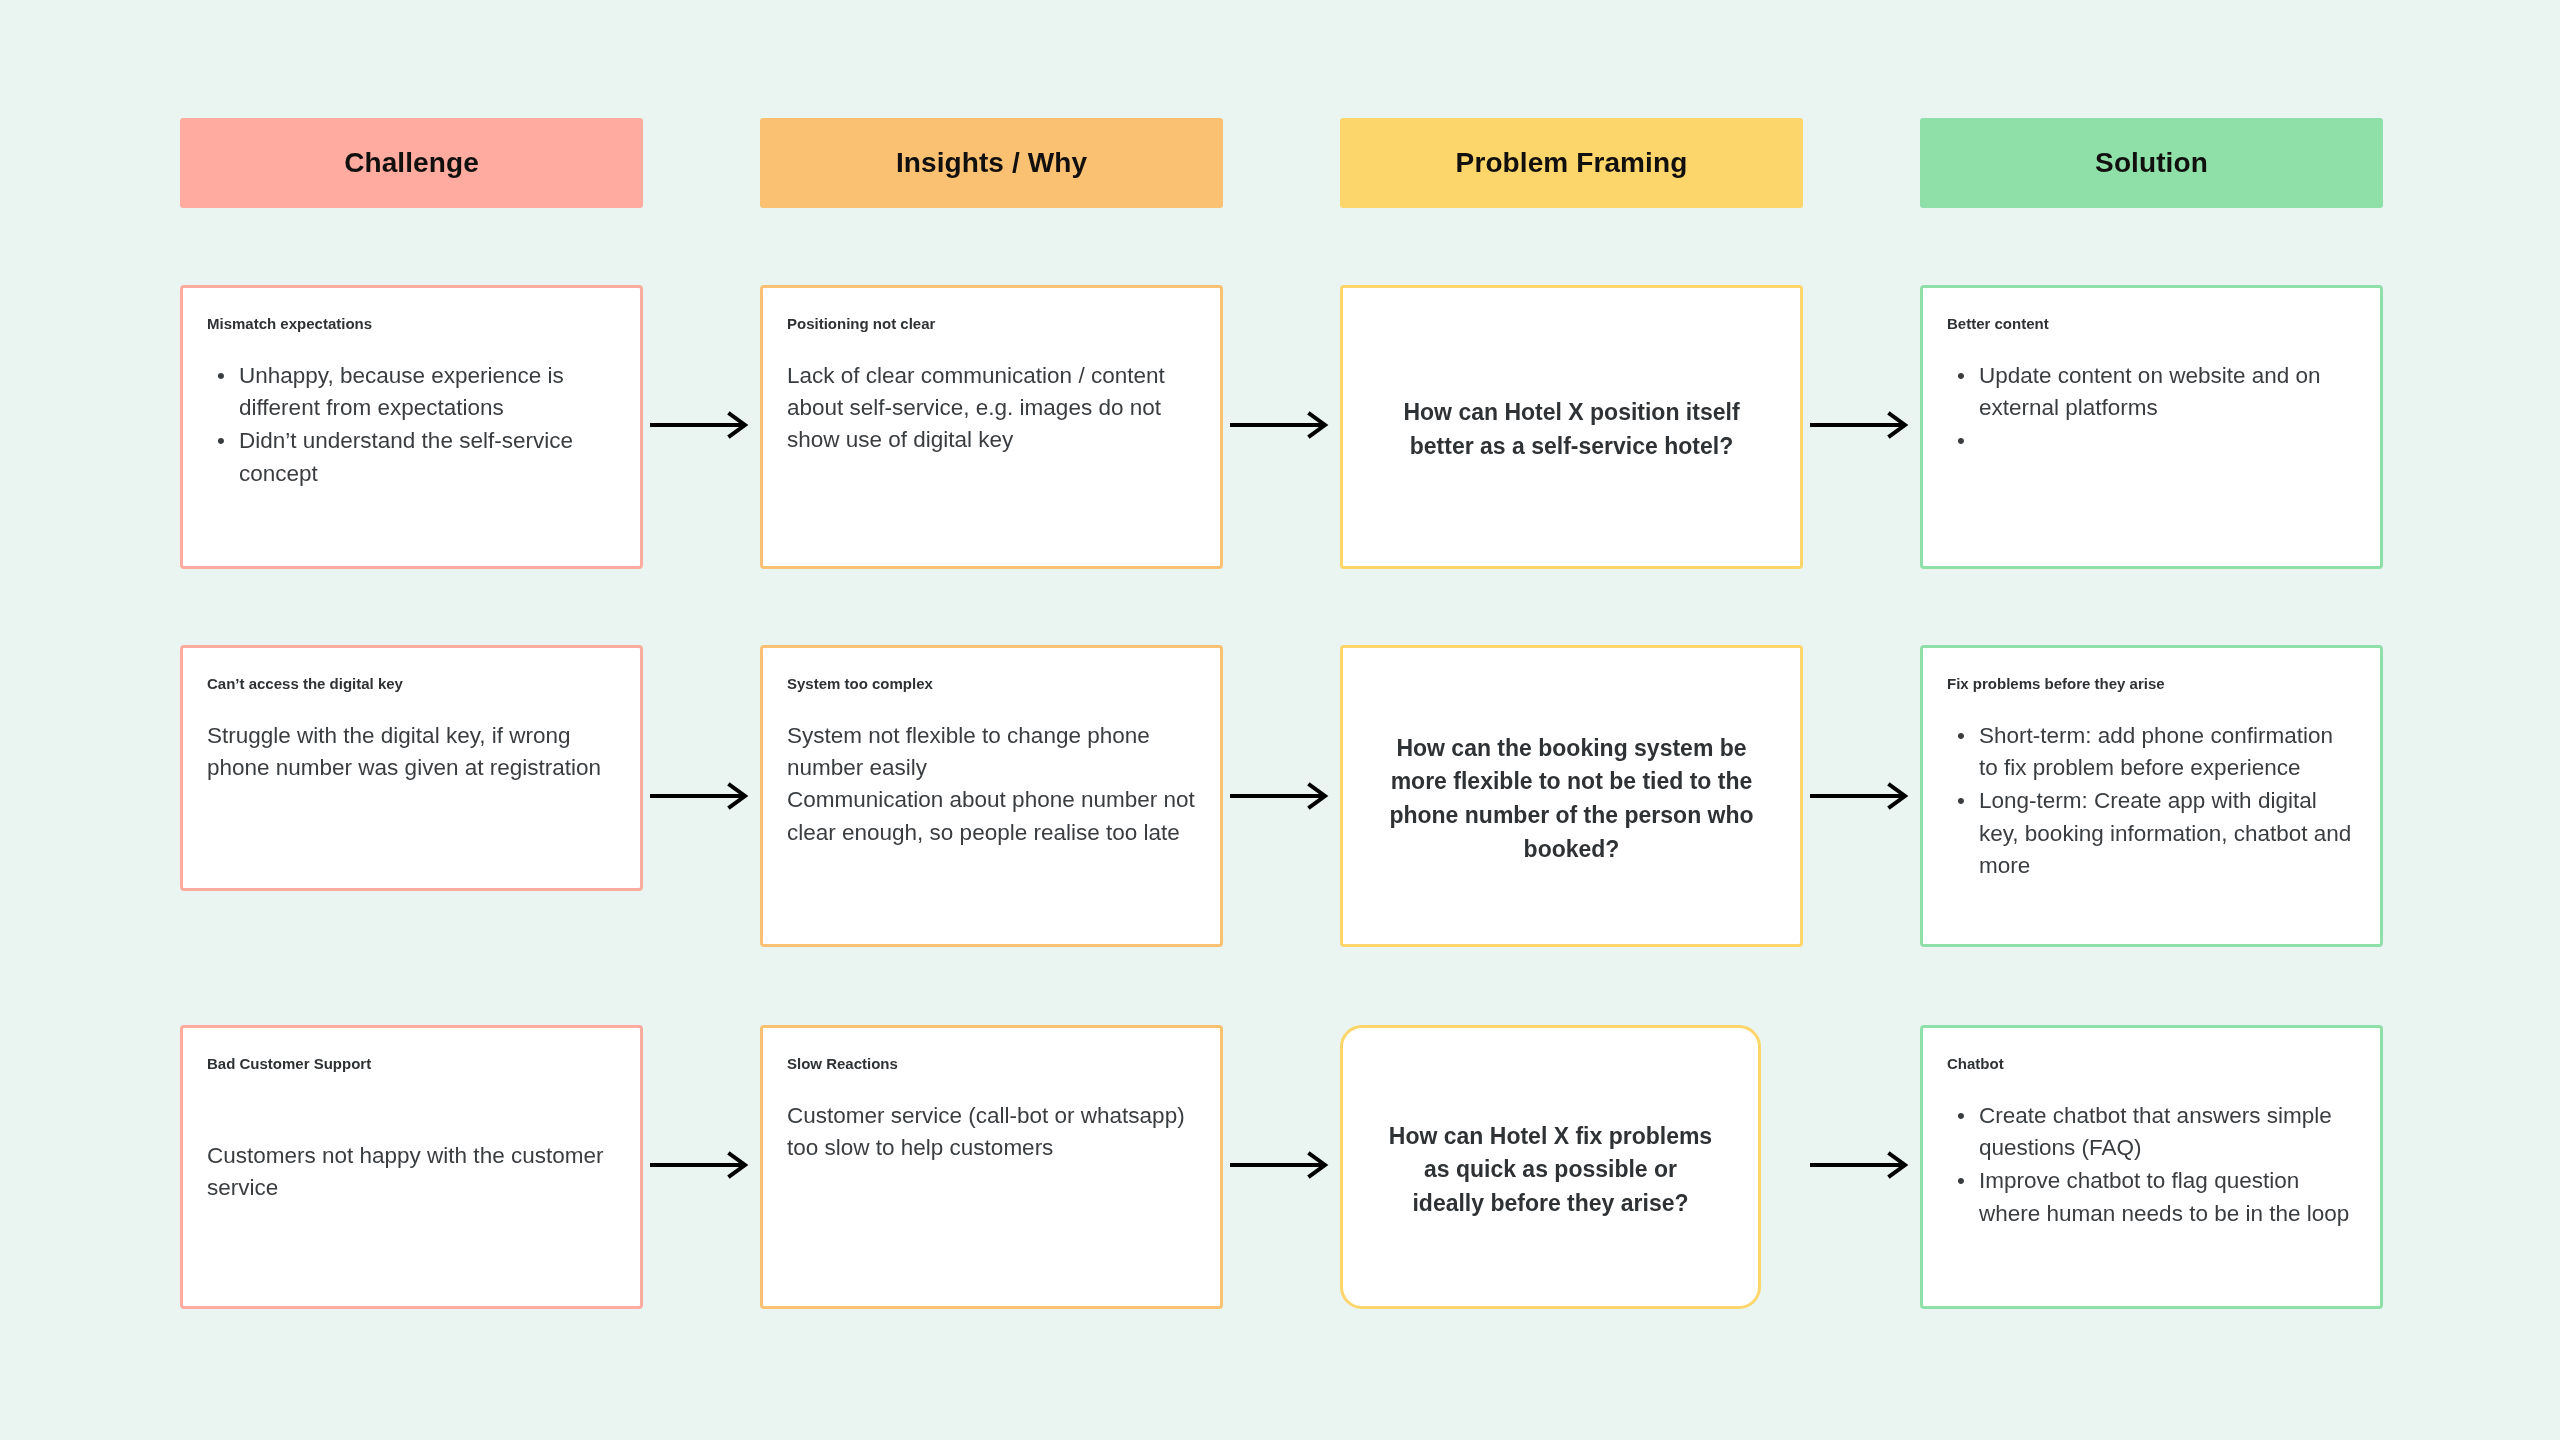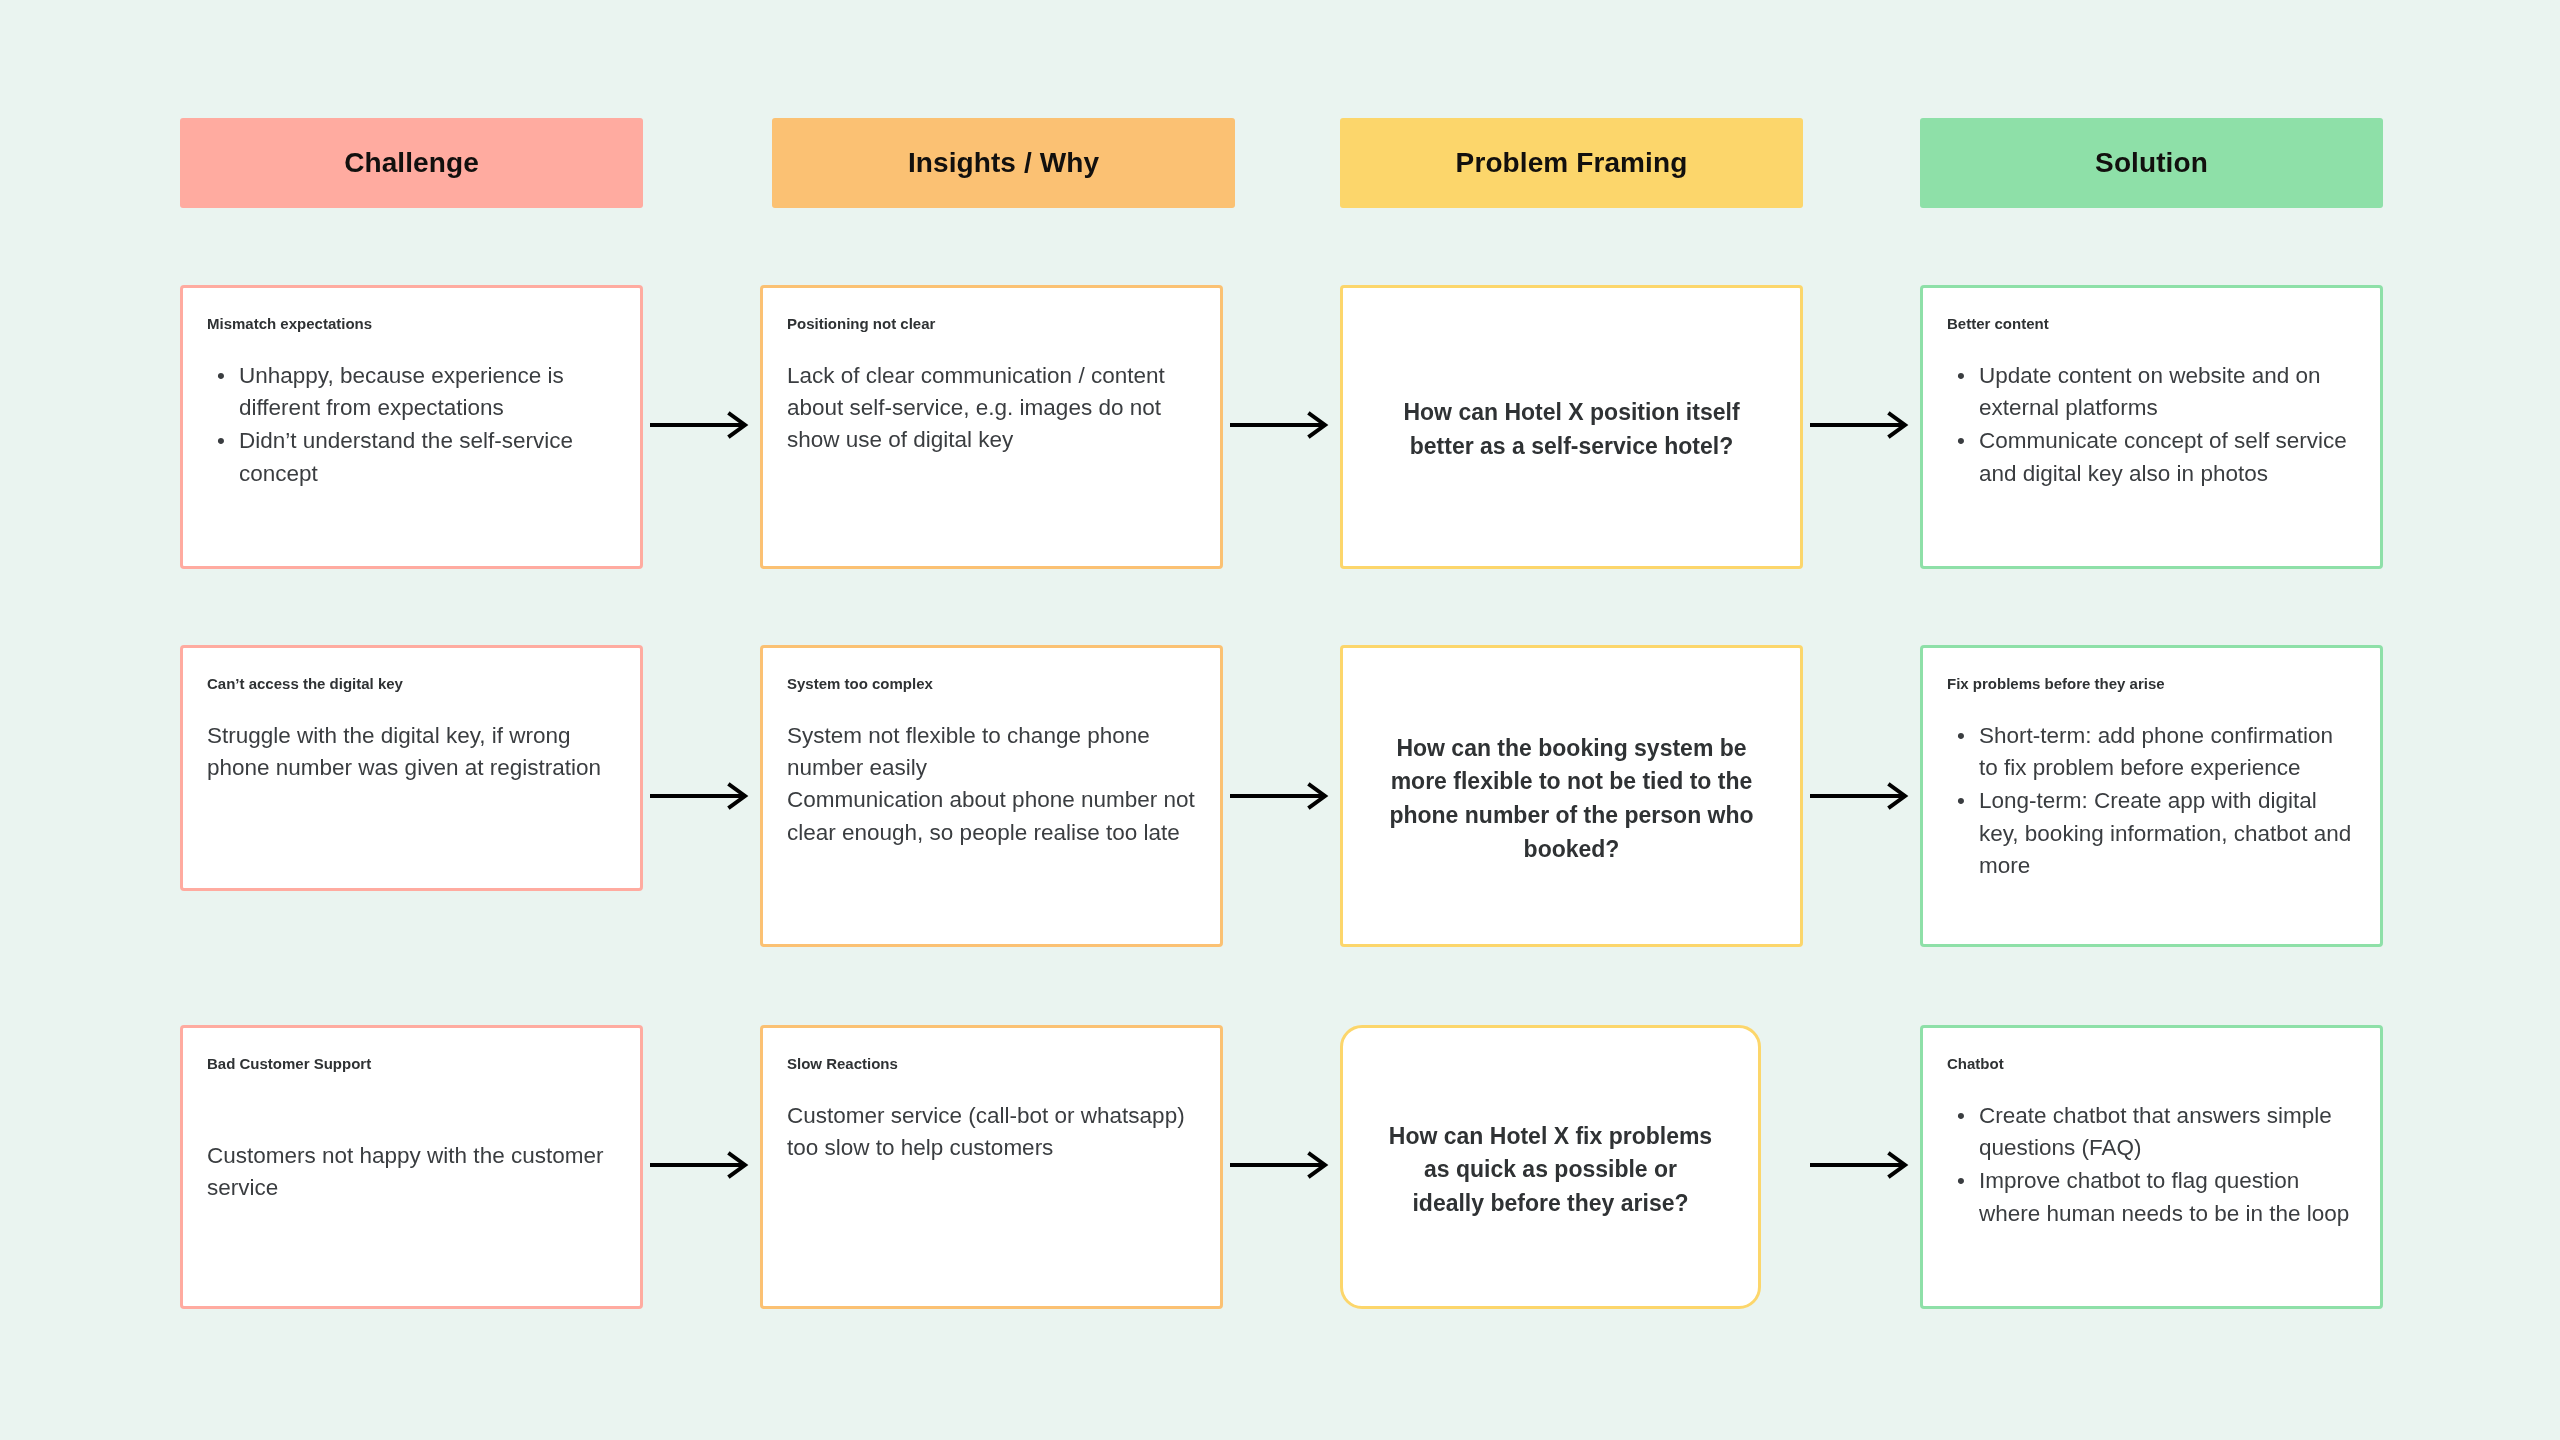--- a/index.html
+++ b/index.html
@@ -108,21 +108,21 @@
 </style>
 </head>
 <body>
 
 <div id="board">
 
   <div class="col-header" style="left:180px; top:118px; width:463px; background:#ffaba0;">
     <span class="col-header-label">Challenge</span>
   </div>
 
-  <div class="col-header" style="left:760px; top:118px; width:463px; background:#fbc173;margin-left:12px;">
+  <div class="col-header" style="left:760px; top:118px; width:463px; background:#fbc173;">
     <span class="col-header-label">Insights / Why</span>
   </div>
 
   <div class="col-header" style="left:1340px; top:118px; width:463px; background:#fcd66b;">
     <span class="col-header-label">Problem Framing</span>
   </div>
 
   <div class="col-header" style="left:1920px; top:118px; width:463px; background:#8ee0a8;">
     <span class="col-header-label">Solution</span>
   </div>
@@ -162,21 +162,21 @@
     <svg width="104" height="26" viewBox="0 0 104 26">
       <line x1="0" y1="13" x2="92" y2="13" stroke="#000" stroke-width="4"></line>
       <polyline points="80,2 95,13 80,24" fill="none" stroke="#000" stroke-width="4" stroke-linecap="square"></polyline>
     </svg>
   </div>
 
   <div class="card" style="left:1920px; top:285px; width:463px; height:284px; border-color:#8ee0a8;">
     <div class="card-title">Better content</div>
     <ul class="card-list">
       <li><span class="bullet">•</span><span>Update content on website and on external platforms</span></li>
-      <li><span class="bullet">•</span><span>Communicate concept of self service and digital key also in photos</span></li>
+      <li><span class="bullet">•</span></li>
     </ul>
   </div>
 
   <div class="card" style="left:180px; top:645px; width:463px; height:246px; border-color:#ffaba0;">
     <div class="card-title">Can’t access the digital key</div>
     <div class="card-para">Struggle with the digital key, if wrong phone number was given at registration</div>
   </div>
 
   <div class="arrow" style="left:650px; top:783px; width:104px;">
     <svg width="104" height="26" viewBox="0 0 104 26">

